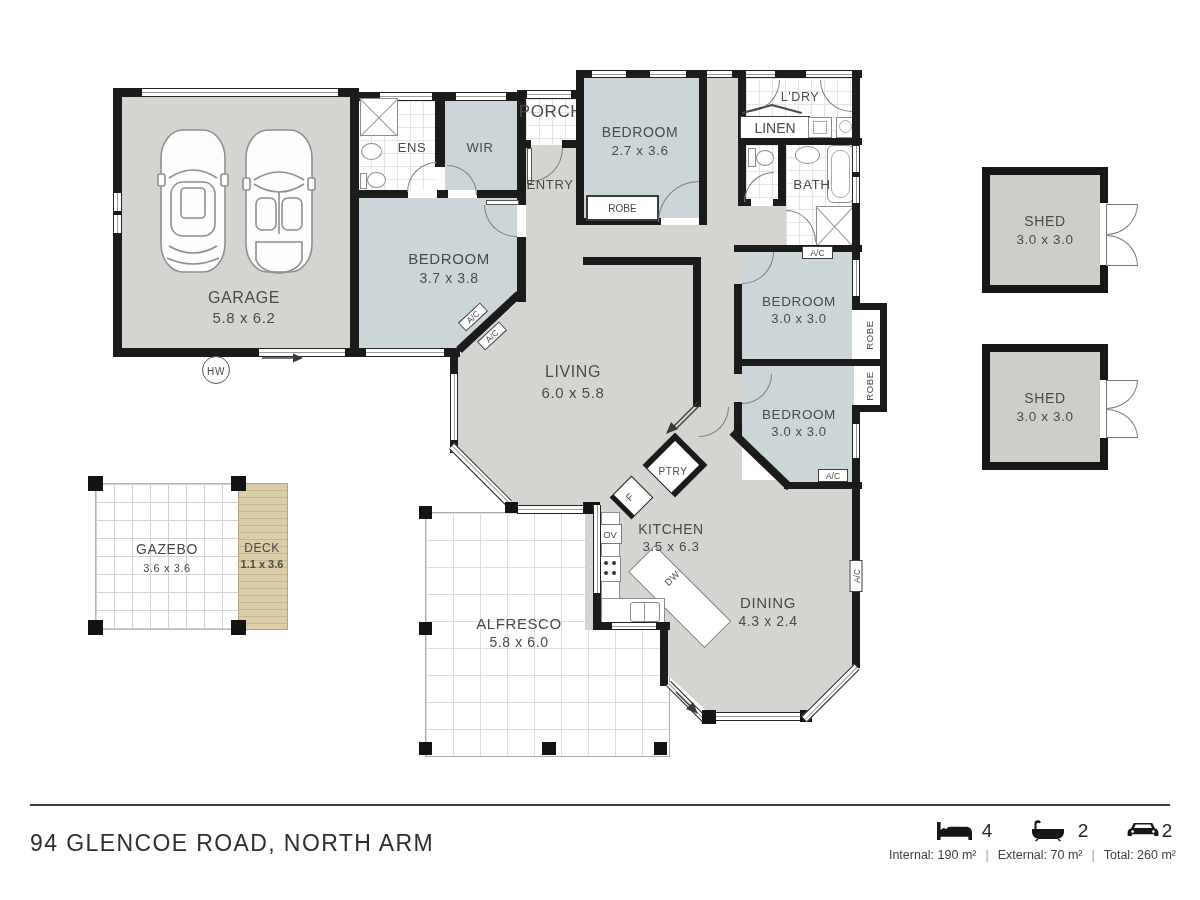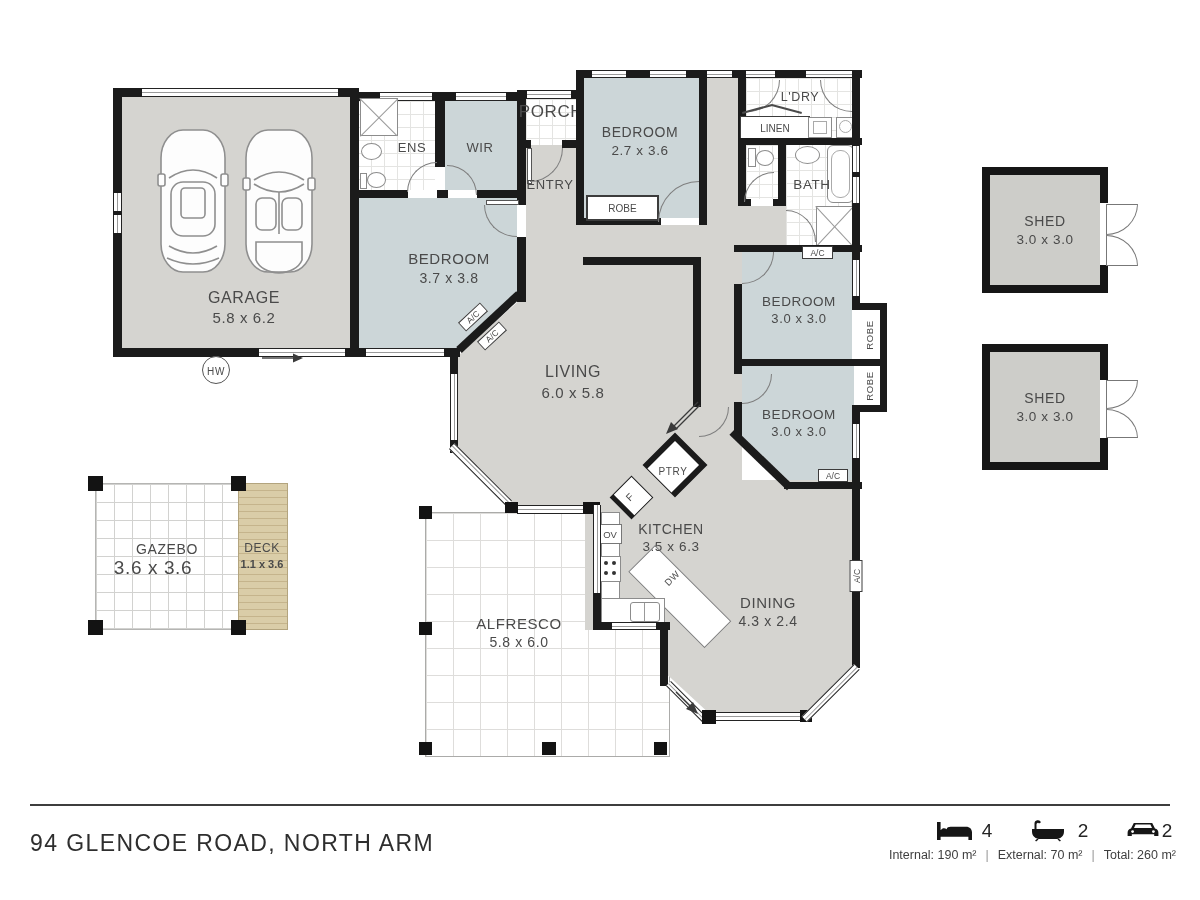--- a/index.html
+++ b/index.html
@@ -162,21 +162,21 @@
   <div class="box" style="left:586px;top:195px;width:73px;height:26px;border-width:2px;font-size:10px;">
       <span>ROBE</span>
     </div>
   <div class="arc" style="left:658px;top:181px;width:41px;height:41px;border-top-left-radius:100% 100%;border-top-width:1.3px;border-left-width:1.3px;"></div>
   <div class="lbl" style="left:640px;top:132px;font-size:14px;">BEDROOM</div>
   <div class="lbl" style="left:640px;top:150px;font-size:13.5px;">2.7 x 3.6</div>
 
   <div class="w" style="left:738px;top:70px;width:8px;height:136px;"></div>
   <div class="arc" style="left:748px;top:80px;width:32px;height:32px;border-bottom-right-radius:100% 100%;border-right-width:1.3px;border-bottom-width:1.3px;"></div>
   <div class="arc" style="left:820px;top:80px;width:32px;height:32px;border-bottom-left-radius:100% 100%;border-left-width:1.3px;border-bottom-width:1.3px;"></div>
-  <div class="box" style="left:740px;top:116px;width:70px;height:24px;border-width:1.5px;font-size:10px;">
+  <div class="box" style="left:740px;top:116px;width:70px;height:24px;border-width:1.5px;font-size:14px;">
       <span>LINEN</span>
     </div>
   <div class="ln" style="left:742px;top:112px;width:31px;height:2px;transform:rotate(-15deg);transform-origin:0 0;"></div>
   <div class="ln" style="left:772px;top:104px;width:31px;height:2px;transform:rotate(15deg);transform-origin:0 0;"></div>
   <div class="fix" style="left:808px;top:117px;width:24px;height:21px;"></div>
   <div class="fix" style="left:813px;top:121px;width:14px;height:13px;border-color:#aaa;"></div>
   <div class="fix" style="left:836px;top:117px;width:19px;height:21px;"></div>
   <div class="fix" style="left:839px;top:120px;width:13px;height:13px;border-radius:50%;border-color:#aaa;"></div>
   <div class="w" style="left:738px;top:138px;width:124px;height:7px;"></div>
   <div class="lbl" style="left:800px;top:97px;font-size:12.5px;">L'DRY</div>
@@ -298,21 +298,21 @@
   <div class="lbl" style="left:519px;top:623px;font-size:15px;">ALFRESCO</div>
   <div class="lbl" style="left:519px;top:642px;font-size:14px;">5.8 x 6.0</div>
 
   <div class="fl grid-gz" style="left:95px;top:483px;width:143px;height:145px;"></div>
   <div class="fl deck" style="left:238px;top:483px;width:48px;height:145px;"></div>
   <div class="post" style="left:88px;top:476px;width:15px;height:15px;"></div>
   <div class="post" style="left:231px;top:476px;width:15px;height:15px;"></div>
   <div class="post" style="left:88px;top:620px;width:15px;height:15px;"></div>
   <div class="post" style="left:231px;top:620px;width:15px;height:15px;"></div>
   <div class="lbl" style="left:167px;top:549px;font-size:14px;">GAZEBO</div>
-  <div class="lbl" style="left:153px;top:568px;font-size:19px;">3.6 x 3.6</div>
+  <div class="lbl" style="left:167px;top:568px;font-size:11px;">3.6 x 3.6</div>
   <div class="lbl" style="left:262px;top:548px;font-size:12px;">DECK</div>
   <div class="lbl" style="left:262px;top:564px;font-size:11px;letter-spacing:0;font-weight:bold;">1.1 x 3.6</div>
 
   <div class="shedframe" style="left:982px;top:167px;width:126px;height:126px;"></div>
   <div class="fl" style="left:1100px;top:203px;width:8px;height:62px;background:#fff;"></div>
   <div class="fix" style="left:1106px;top:204px;width:32px;height:31px;border-radius:0 0 100% 0;border-color:#777;"></div>
   <div class="fix" style="left:1106px;top:235px;width:32px;height:31px;border-radius:0 100% 0 0;border-color:#777;"></div>
   <div class="lbl" style="left:1045px;top:221px;font-size:14px;">SHED</div>
   <div class="lbl" style="left:1045px;top:239px;font-size:13.5px;">3.0 x 3.0</div>
   <div class="shedframe" style="left:982px;top:344px;width:126px;height:126px;"></div>

